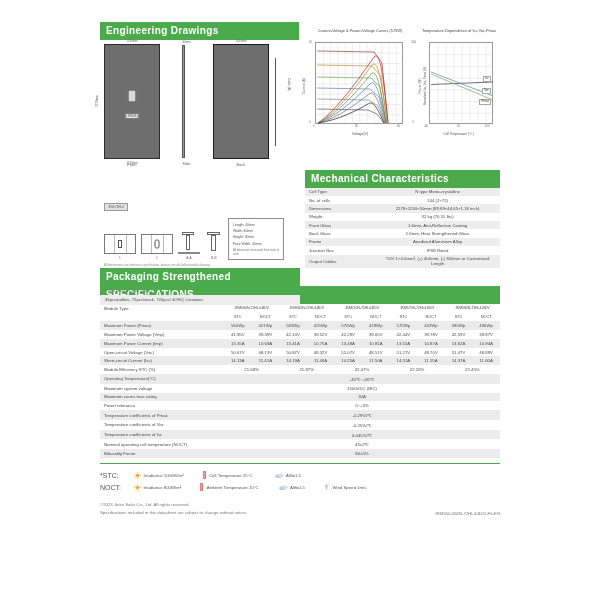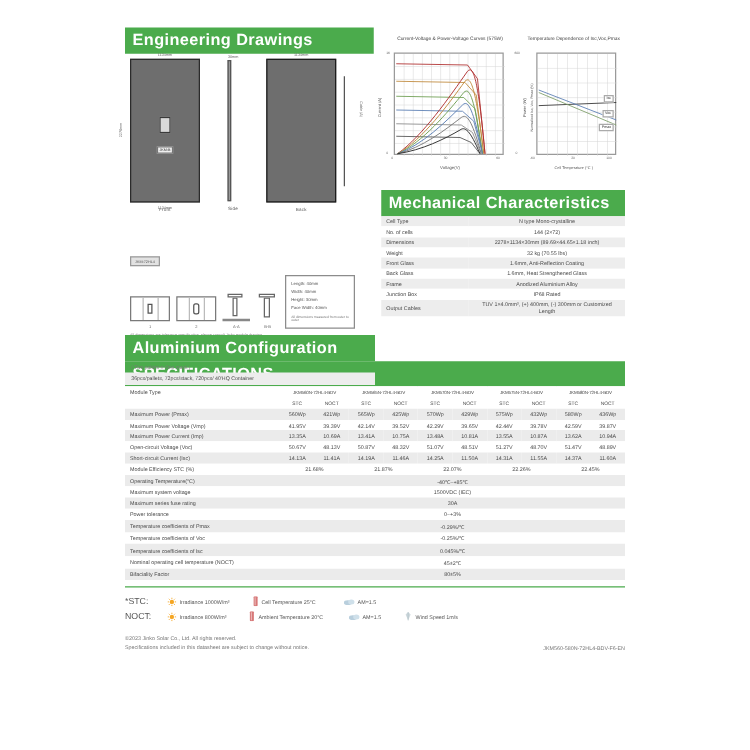--- a/index.html
+++ b/index.html
@@ -9,21 +9,21 @@
     font-family: "Liberation Sans", sans-serif;
     color: #3c3c3c;
     overflow: hidden;
   }
   .page { position: relative; width: 600px; height: 600px; padding: 0; }
 
   
   .sec-bar {
     background: #4bab4c;
     color: #ffffff;
-    font-size: 13px;
+    font-size: 10px;
     font-weight: bold;
     letter-spacing: .35px;
     padding: 3px 6px 3.5px 6px;
     line-height: 1.1;
   }
   .sec-bar.small { font-size: 7.4px; }
 
   
   .row-top { display: flex; gap: 6px; padding: 22px 100px 0 100px; }
   .col-draw { width: 200px; }
@@ -327,21 +327,21 @@
             <div style="position:relative;height:6px;">
               <div class="tk" style="left:-5px;top:1px;">-60</div>
               <div class="tk" style="left:28px;top:1px;">20</div>
               <div class="tk" style="left:56px;top:1px;">100</div>
             </div>
           </div>
           <div class="chart-xlabel" style="font-size:3.1px;">Cell Temperature (°C )</div>
         </div>
       </div>
 
-      <div style="margin-top:16px;">
+      <div style="margin-top:34px;">
         <div class="sec-bar">Mechanical Characteristics</div>
         <table class="mech">
           <tbody>
             <tr>
               <td class="k">Cell Type</td>
               <td class="v">N type Mono-crystalline</td>
             </tr>
             <tr>
               <td class="k">No. of cells</td>
               <td class="v">144 (2×72)</td>
@@ -374,21 +374,21 @@
               <td class="k">Output Cables</td>
               <td class="v">TUV 1×4.0mm², (+) 400mm, (-) 300mm or Customized Length</td>
             </tr>
           </tbody>
         </table>
       </div>
     </div>
   </div>
 
   <div style="position:absolute;left:100px;top:268px;width:200px;">
-    <div class="sec-bar">Aluminium Configuration</div>
+    <div class="sec-bar">Packaging Strengthened</div>
     <div class="pack-body">
       <div class="sub">( Two pallets = One stack )</div>
       <div class="main">36pcs/pallets, 72pcs/stack, 720pcs/ 40'HQ Container</div>
     </div>
   </div>
 
   <div class="specs" style="padding-top:4px;margin-top:14px;">
     <div class="sec-bar">SPECIFICATIONS</div>
 
     <table class="spec-table">

